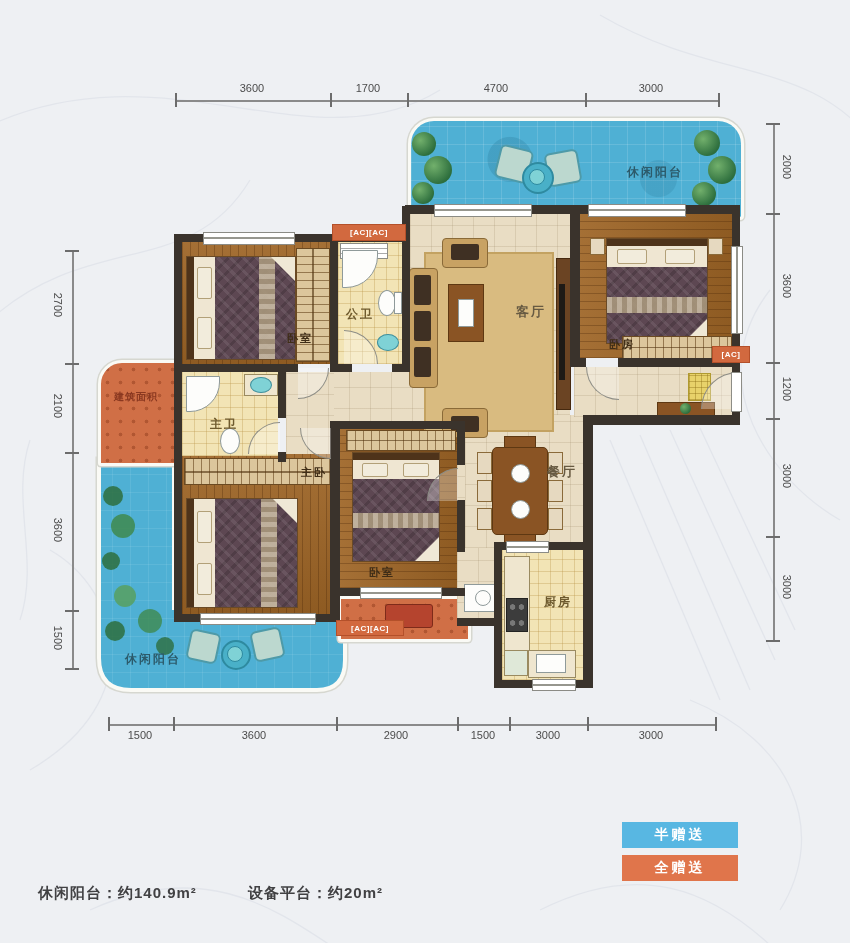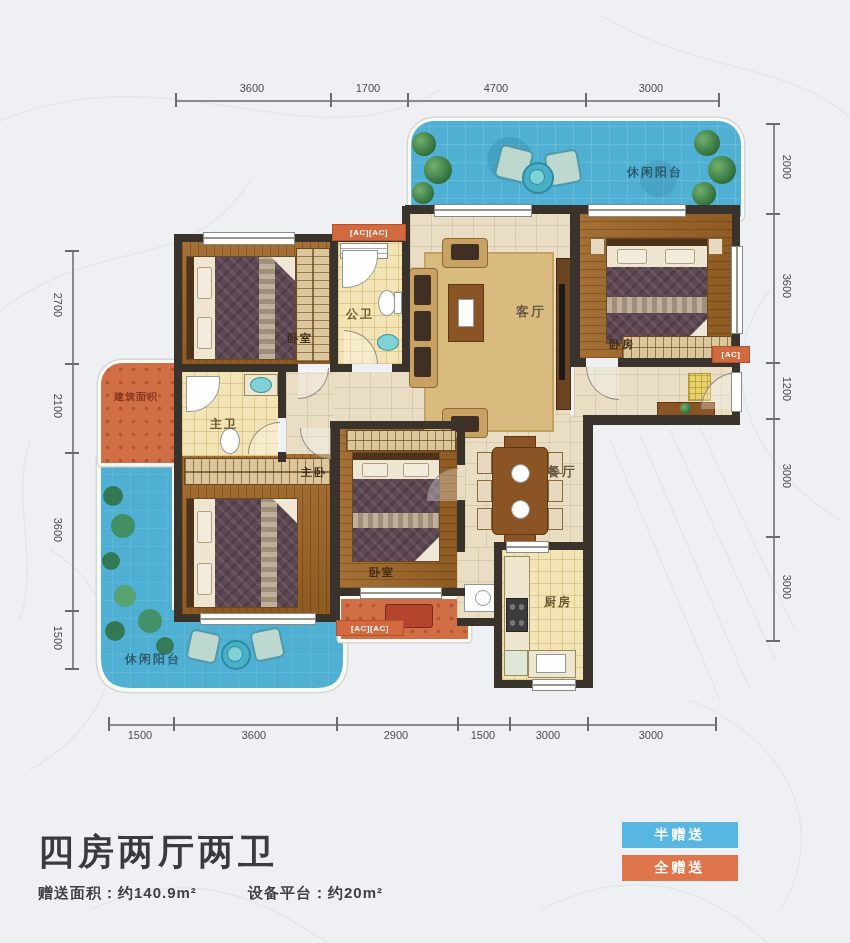--- a/index.html
+++ b/index.html
@@ -404,23 +404,22 @@
   <div class="abs tick" style="left:766px;top:362px;width:14px;height:1.5px;"></div>
   <div class="abs tick" style="left:766px;top:418px;width:14px;height:1.5px;"></div>
   <div class="abs tick" style="left:766px;top:536px;width:14px;height:1.5px;"></div>
   <div class="abs tick" style="left:766px;top:640px;width:14px;height:1.5px;"></div>
   <div class="dim dim-v" style="left:757px;top:161px;">2000</div>
   <div class="dim dim-v" style="left:757px;top:280px;">3600</div>
   <div class="dim dim-v" style="left:757px;top:383px;">1200</div>
   <div class="dim dim-v" style="left:757px;top:470px;">3000</div>
   <div class="dim dim-v" style="left:757px;top:581px;">3000</div>
 
-  <div class="title" style="left:38px;top:828px;">四房两厅两卫</div>
   <div class="stat" style="left:38px;top:884px;">
-    <span>赠送面积：</span><span>约140.9m²</span>
+    <span>休闲阳台：</span><span>约140.9m²</span>
   </div>
   <div class="stat" style="left:248px;top:884px;">
     <span>设备平台：</span><span>约20m²</span>
   </div>
   <div class="legend-chip chip-half" style="left:622px;top:822px;">
     <span>半赠送</span>
   </div>
   <div class="legend-chip chip-full" style="left:622px;top:855px;">
     <span>全赠送</span>
   </div>

